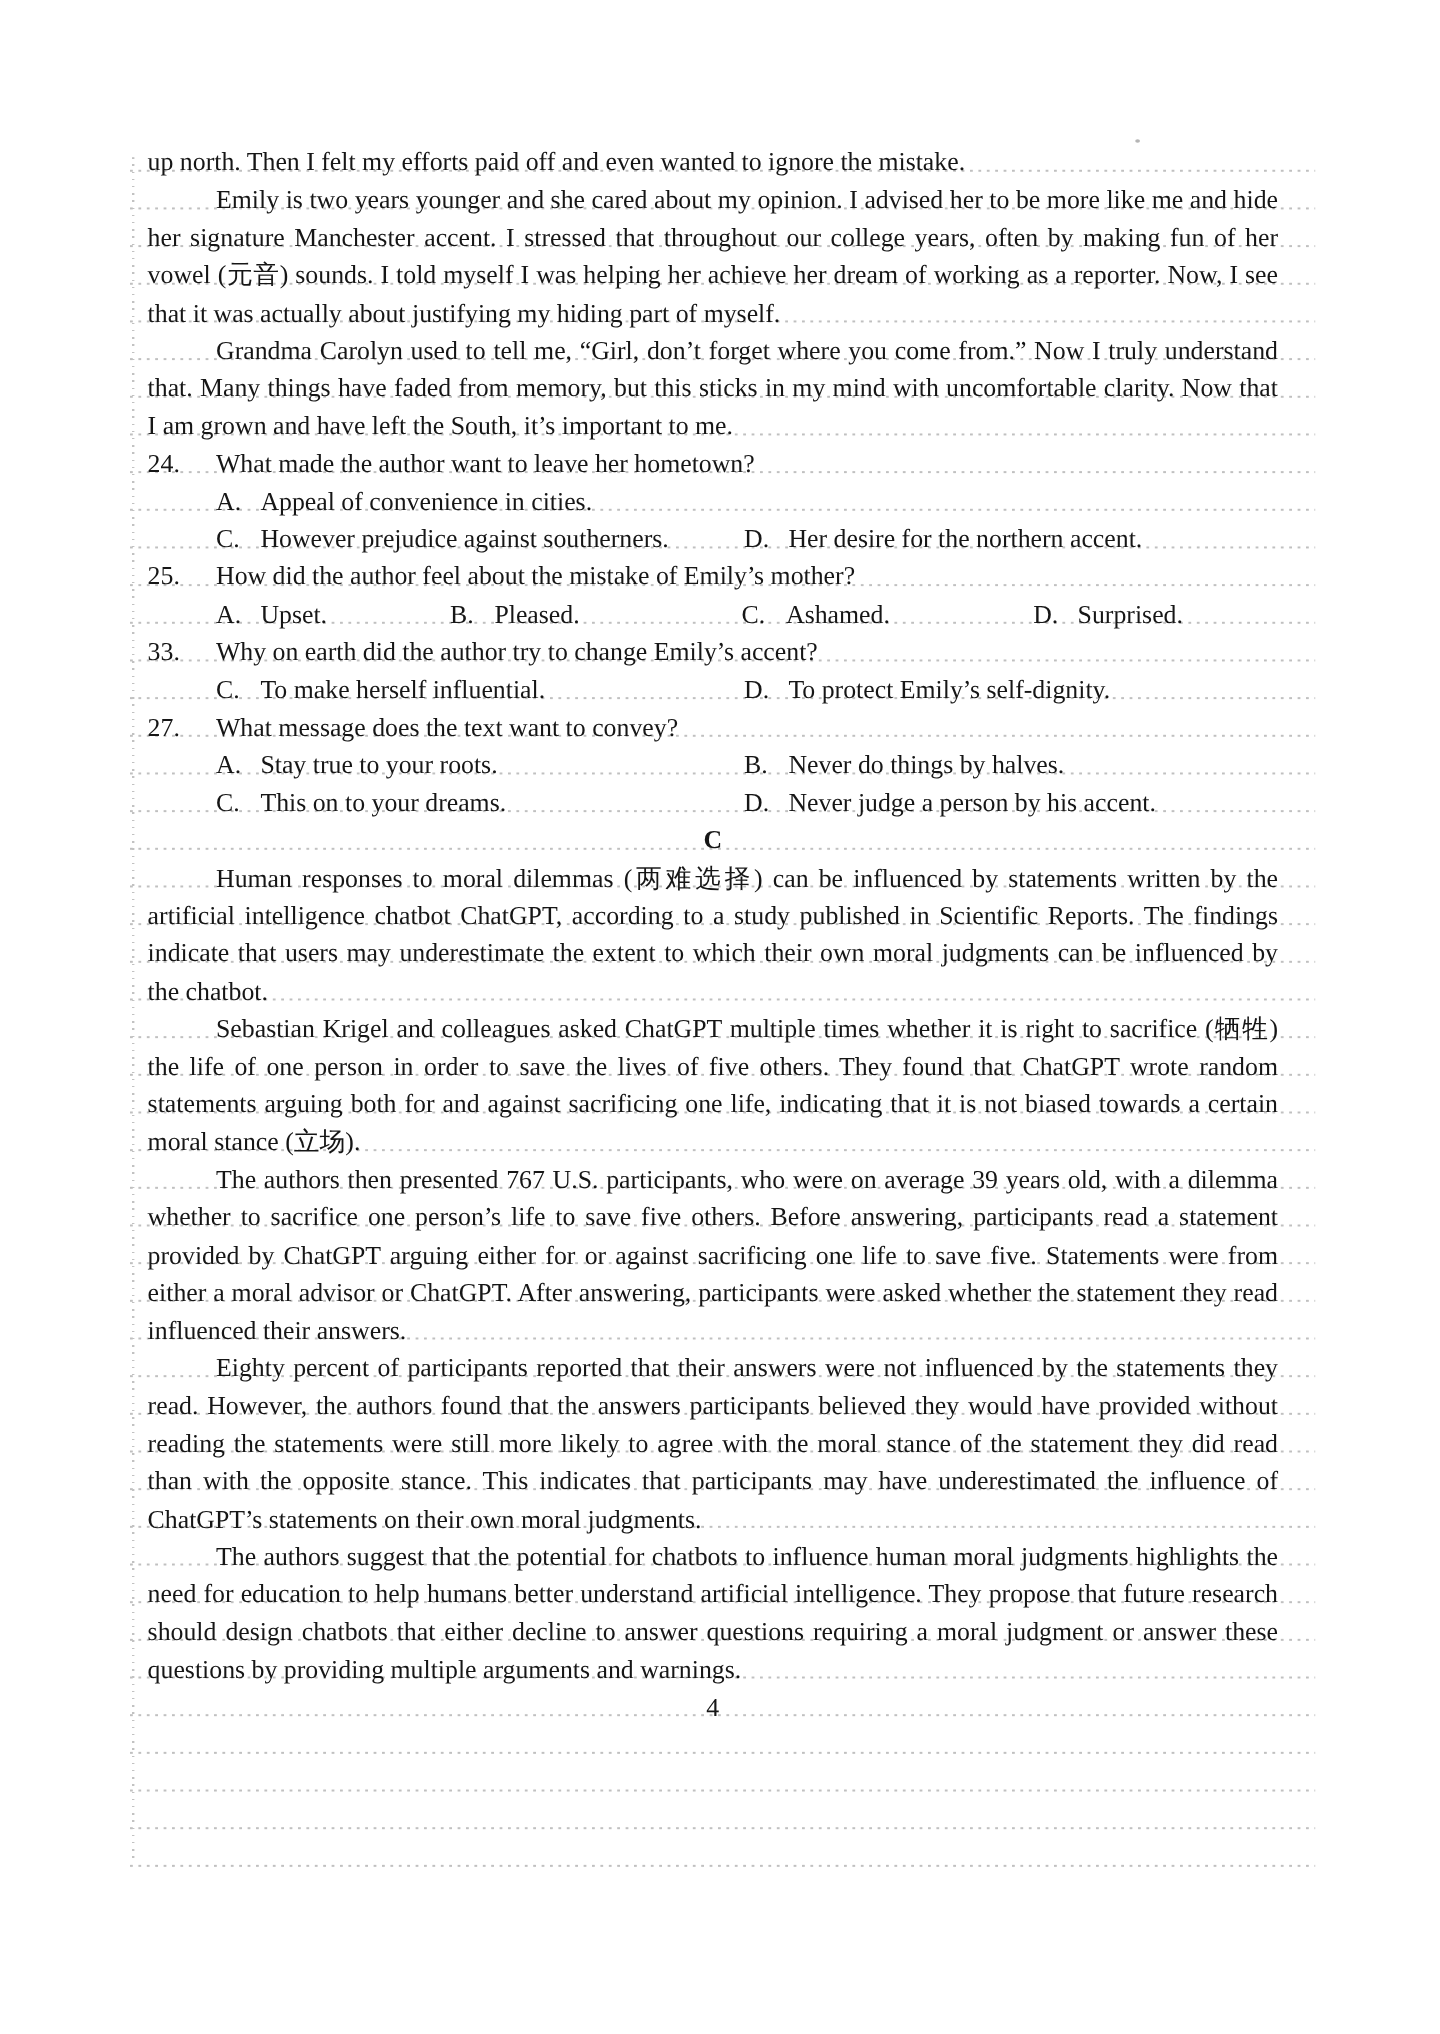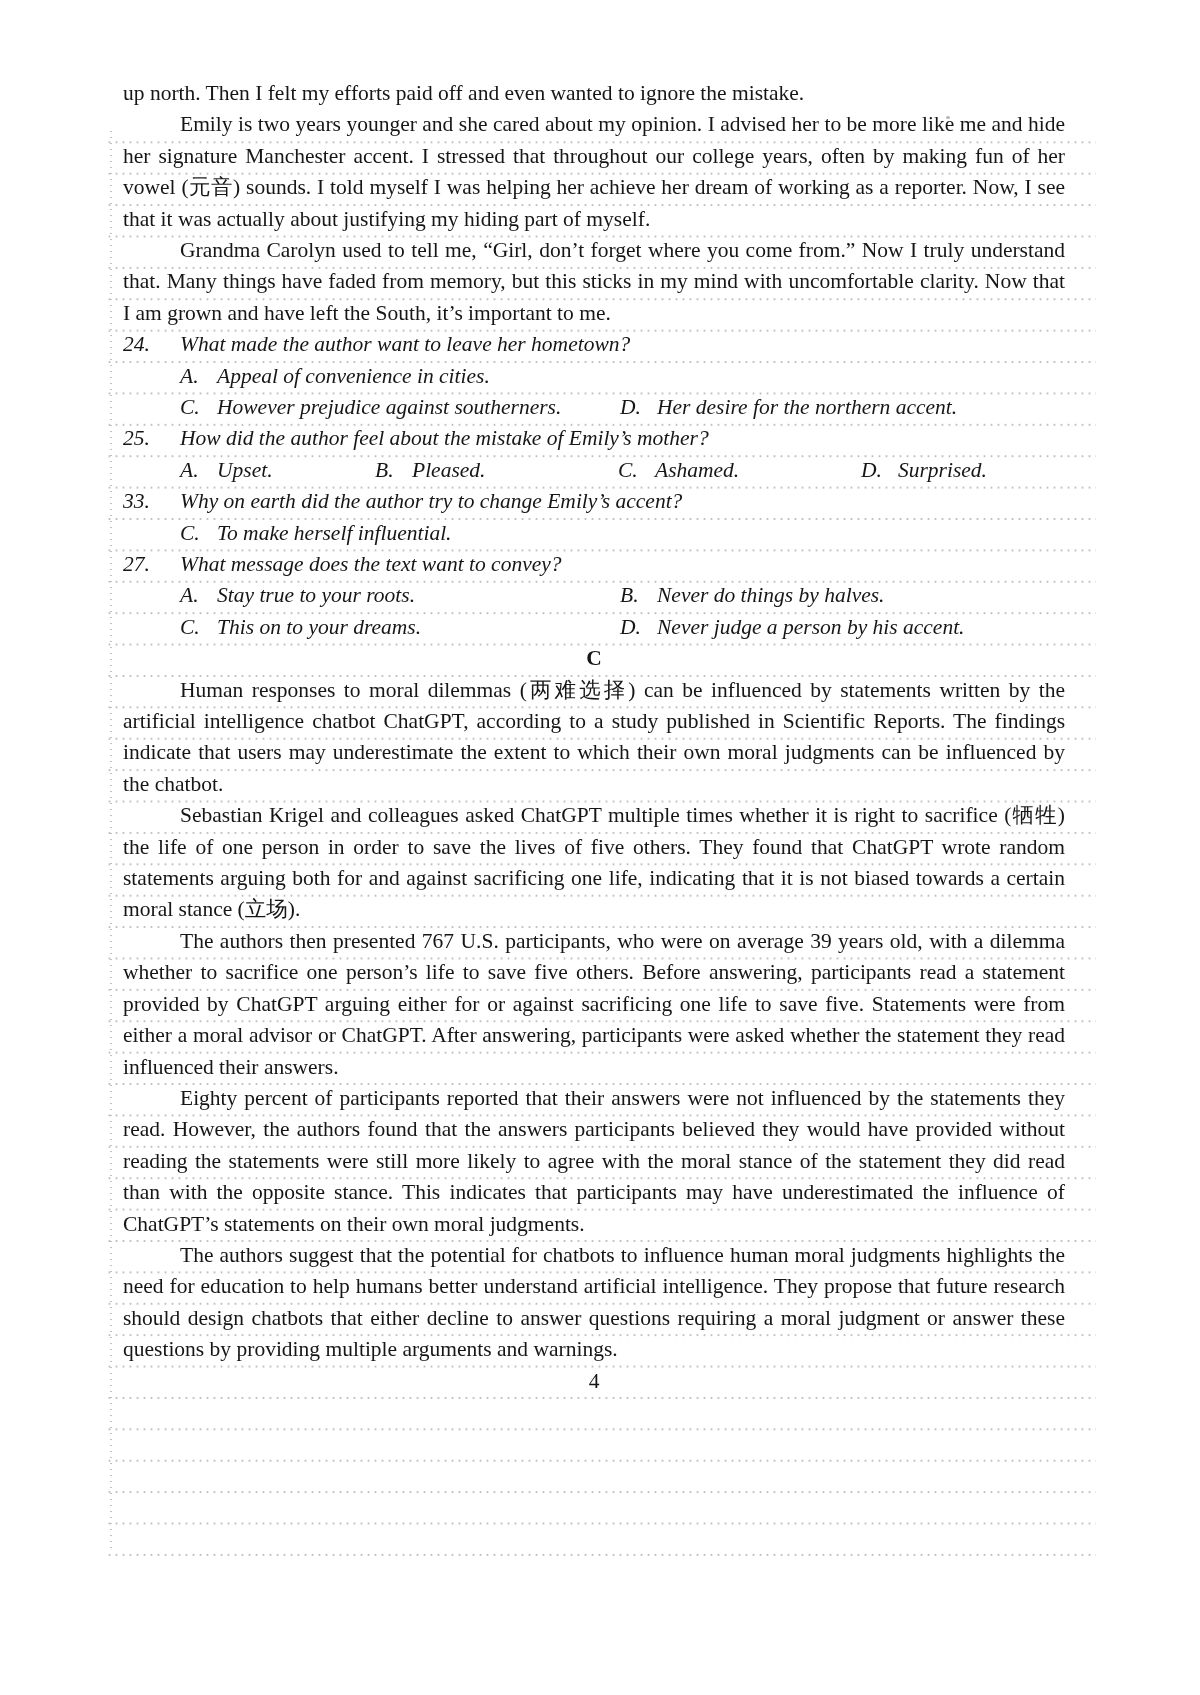--- a/index.html
+++ b/index.html
@@ -23,31 +23,31 @@
     position:absolute;left:110px;top:131px;width:2px;height:1420px;
     background-image:repeating-linear-gradient(to bottom,#c2c2c2 0 1.2px,rgba(255,255,255,0) 1.2px 6px);
     z-index:0;
   }
   .speck{
     position:absolute;left:946px;top:116px;width:4px;height:3px;
     background:#a8a8a8;border-radius:50%;opacity:.85;z-index:0;
   }
   .column{
     position:absolute;left:123px;top:0;width:942px;
-    padding-top:78px;
+    padding-top:120px;
     font-size:21.5px;line-height:31.4px;
     z-index:1;
   }
   p.para{
     margin:0;
     text-align:justify;
     text-indent:57px;
   }
   p.para.cont{text-indent:0;}
-  .q{margin:0;font-style:italic;}
+  .q{margin:0;}
   .stem{position:relative;padding-left:57px;}
   .qnum{position:absolute;left:0;top:0;}
   .optrow{position:relative;height:31.4px;}
   .opt{position:absolute;top:0;white-space:nowrap;}
   .opt .letter{display:inline-block;width:37px;}
   .pos-a2{left:57px;}
   .pos-b2{left:497px;}
   .pos-q25-a{left:57px;}
   .pos-q25-b{left:252px;}
   .pos-q25-c{left:495px;}
@@ -95,20 +95,21 @@
       <span class="opt pos-q25-d"><span class="letter">D.</span><span>Surprised.</span></span>
     </div>
   </div>
 
   <div class="q">
     <div class="stem">
       <span class="qnum">33.</span><span>Why on earth did the author try to change Emily’s accent?</span>
     </div>
     <div class="optrow">
       <span class="opt pos-a2"><span class="letter">C.</span><span>To make herself influential.</span></span>
+      <span class="opt pos-b2"><span class="letter">D.</span><span>To protect Emily’s self-dignity.</span></span>
     </div>
   </div>
 
   <div class="q">
     <div class="stem">
       <span class="qnum">27.</span><span>What message does the text want to convey?</span>
     </div>
     <div class="optrow">
       <span class="opt pos-a2"><span class="letter">A.</span><span>Stay true to your roots.</span></span>
       <span class="opt pos-b2"><span class="letter">B.</span><span>Never do things by halves.</span></span>

